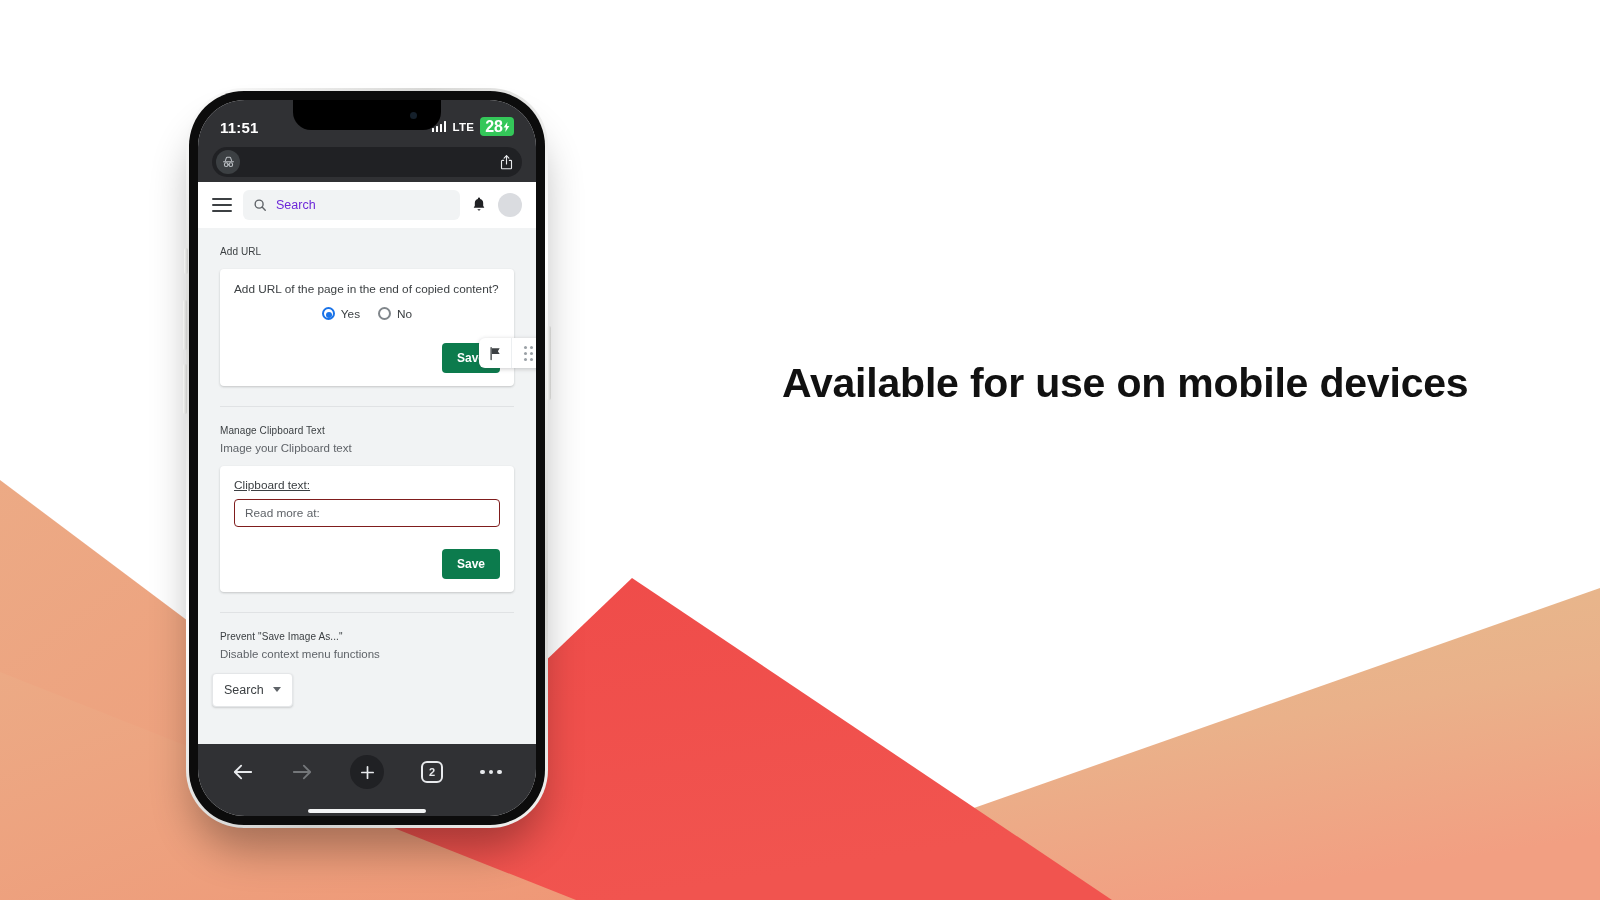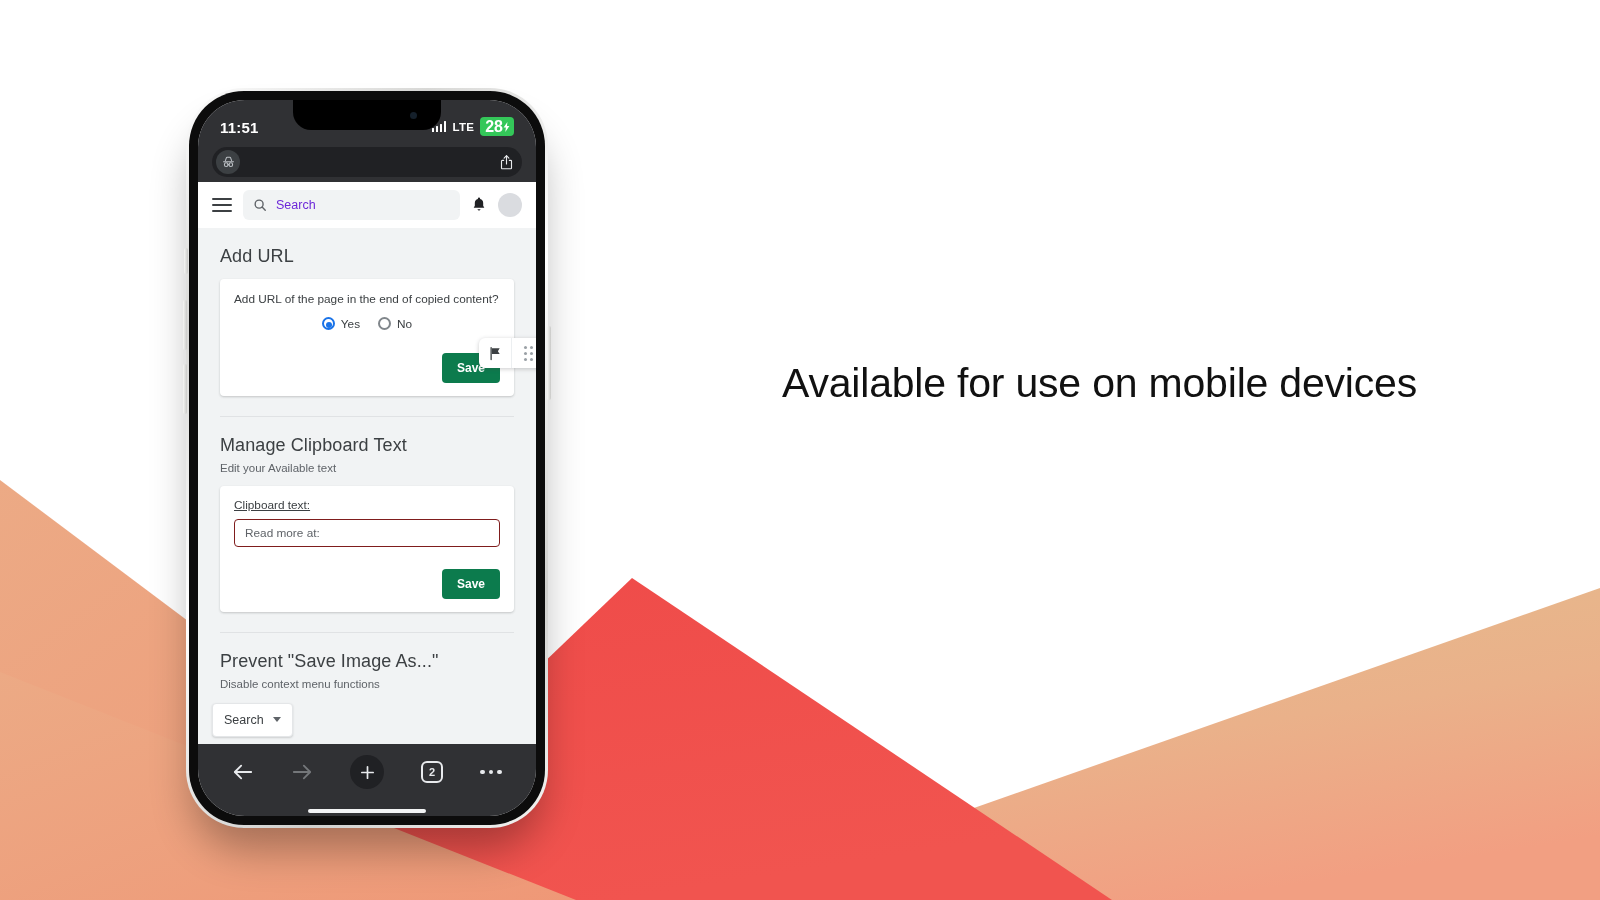--- a/index.html
+++ b/index.html
@@ -11,21 +11,21 @@
   }
 
   
   #bg { position:absolute; inset:0; width:1600px; height:900px; z-index:0; }
 
   
   .headline {
     position:absolute;
     left:782px; top:360px;
     font-size:41px;
-    font-weight:400;
+    font-weight:700;
     color:#111111;
     letter-spacing:-0.2px;
     white-space:nowrap;
     z-index:5;
   }
 
   
   .phone-wrap {
     position:absolute;
     left:186px; top:88px;
@@ -127,21 +127,21 @@
   .avatar { width:24px; height:24px; border-radius:50%; background:#dadce0; flex:none; }
 
   
   .page {
     background:#f1f3f4;
     height:516px;
     position:relative;
     padding:0 0 0 0;
   }
   .sec { padding:18px 22px 0 22px; position:relative; }
-  .sec-title { font-size:18px; color:#3c4043; font-weight:400; letter-spacing:.1px; }
+  .sec-title { font-size:10px; color:#3c4043; font-weight:400; letter-spacing:.1px; }
   .sec-sub { font-size:11.5px; color:#5f6368; margin-top:6px; }
   .card {
     background:#fff; border-radius:4px; margin-top:12px;
     box-shadow:0 1px 2px rgba(60,64,67,.18), 0 1px 3px rgba(60,64,67,.08);
     padding:12px 14px 13px 14px;
   }
   .q { font-size:11.8px; color:#3c4043; line-height:1.42; }
   .radios { display:flex; align-items:center; gap:18px; margin-top:9px;justify-content:center; }
   .radio { display:flex; align-items:center; gap:6px; font-size:11.8px; color:#3c4043; cursor:pointer; }
   .dot { width:13px; height:13px; border-radius:50%; border:2px solid #80868b; background:#fff; flex:none; position:relative; }
@@ -363,21 +363,21 @@
                 <button class="btn-save">Save</button>
               </div>
             </div>
           </div>
 
           <div class="divider"></div>
 
           
           <div class="sec">
             <div class="sec-title">Manage Clipboard Text</div>
-            <div class="sec-sub">Edit your Available text</div>
+            <div class="sec-sub">Image your Clipboard text</div>
             <div class="card">
               <div class="fld-label">Clipboard text:</div>
               <input class="textinput" type="text" placeholder="Read more at:" style="">
               <div class="row-right">
                 <button class="btn-save">Save</button>
               </div>
             </div>
           </div>
 
           <div class="divider"></div>

